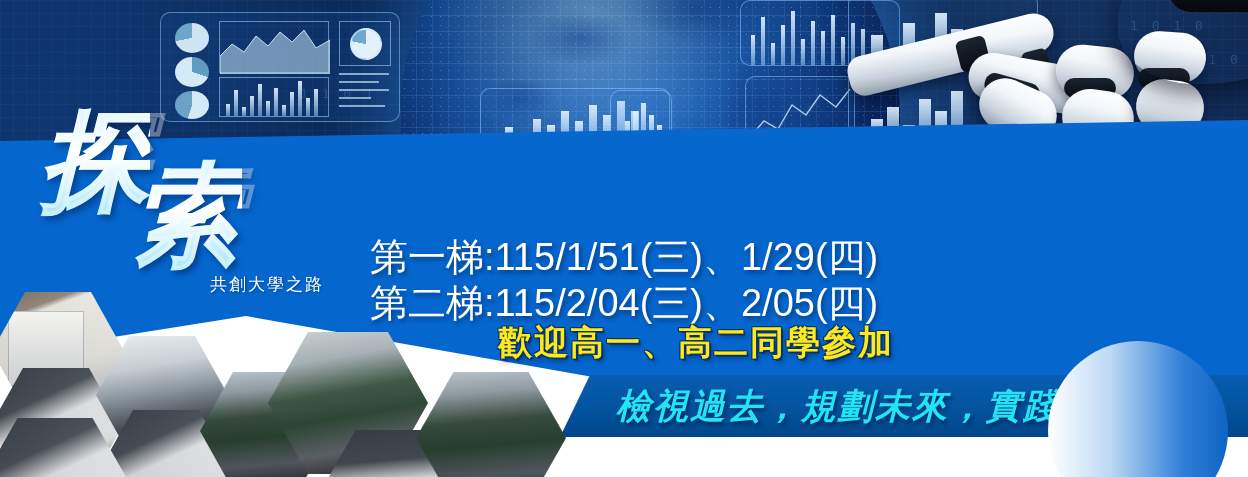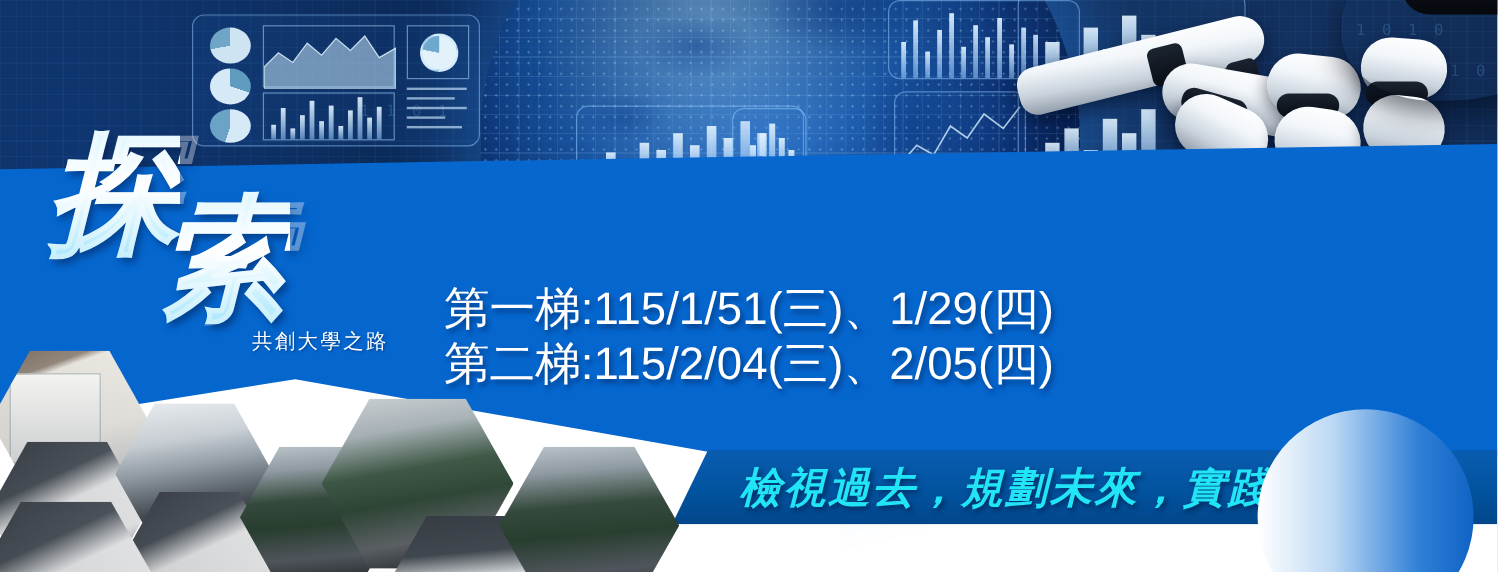--- a/index.html
+++ b/index.html
@@ -331,20 +331,21 @@
   <div class="blue-panel-top-shade"></div>
 
   <div class="big-word" id="word-tan">探</div>
   <div class="big-word" id="word-suo">索</div>
 
   <div class="tagline" id="tagline2">共創大學之路</div>
 
 
   <div class="date-line" id="date1">第一梯:115/1/51(三)、1/29(四)</div>
   <div class="date-line" id="date2">第二梯:115/2/04(三)、2/05(四)</div>
+  <div class="welcome-line">歡迎高一、高二同學參加</div>
 
   <div class="slogan-bar">
     <span class="slogan-text">檢視過去，規劃未來，實踐理想</span>
   </div>
 
   <div class="hex" style="left:-8px; top:292px; width:132px; height:118px;">
     <div class="hex-inner ph-poster"></div>
     <div class="ph-overlay"></div>
   </div>
 

